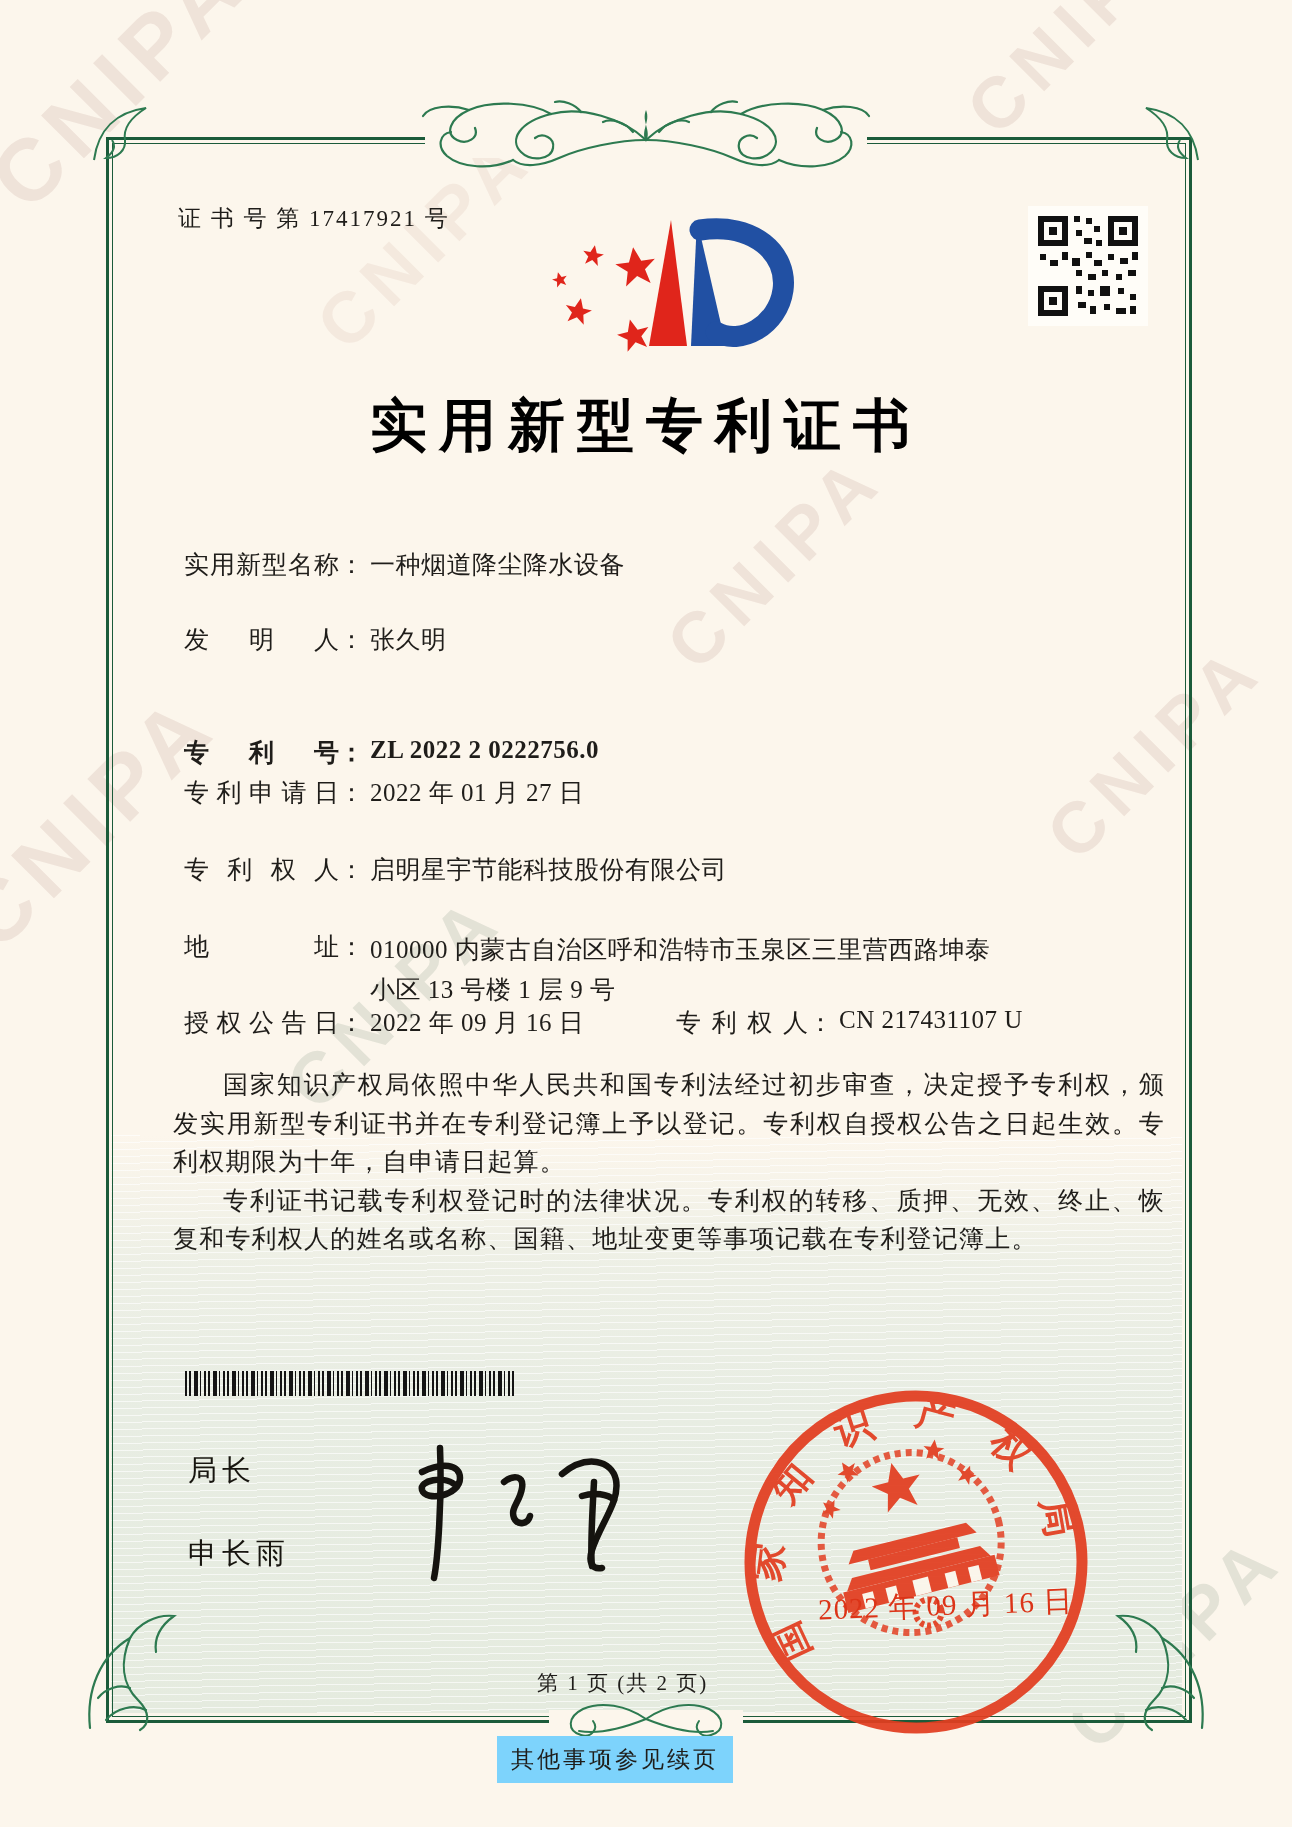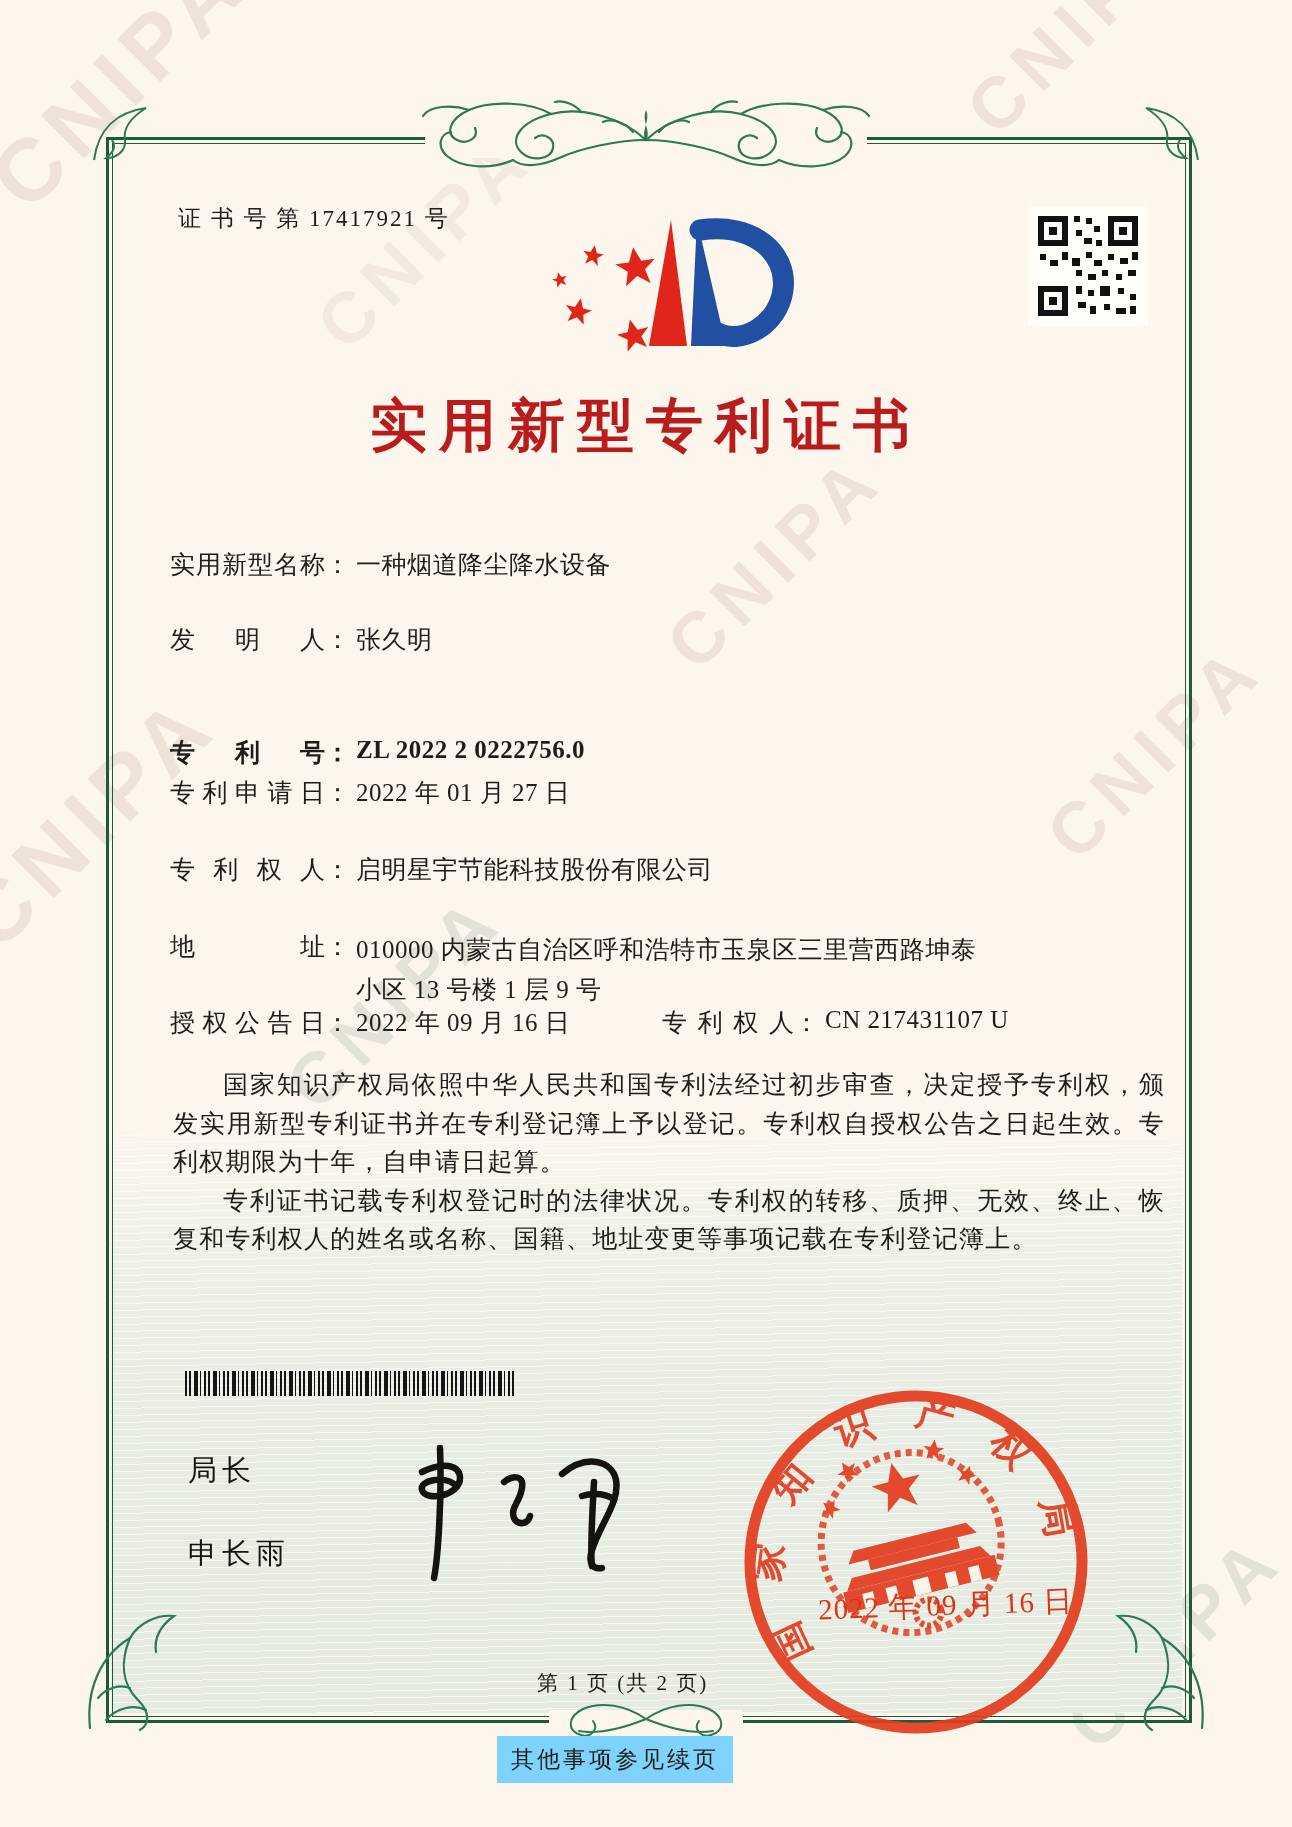--- a/index.html
+++ b/index.html
@@ -41,25 +41,25 @@
     background:
       repeating-linear-gradient(179deg, rgba(255,255,255,.65) 0 1px, rgba(255,255,255,0) 1px 7px),
       linear-gradient(180deg, rgba(232,237,227,0) 0px, rgba(232,237,227,.75) 130px, #e8ede3 280px, #e5ebdf 100%);
   }
   
   .cert-no{position:absolute;left:178px;top:203px;font-size:23px;letter-spacing:2px;z-index:3;}
   .qr-box{position:absolute;left:1028px;top:206px;width:120px;height:120px;background:#fffdf8;z-index:3;}
   .logo{position:absolute;left:538px;top:216px;z-index:3;}
   .title{
     position:absolute;left:0;top:388px;width:100%;text-align:center;
-    font-size:57px;font-weight:bold;letter-spacing:12px;color:#b91c1c;z-index:3;
+    font-size:57px;font-weight:bold;letter-spacing:12px;color:#000000;z-index:3;
   }
   
   .field-row{position:absolute;left:170px;font-size:25px;white-space:nowrap;z-index:3;}
-  .f-label{display:inline-block;width:155px;text-align:justify;text-align-last:justify;vertical-align:top;}
+  .f-label{display:inline-block;width:155px;text-align:justify;text-align-last:justify;vertical-align:top;margin-left:14px;}
   .f-colon{display:inline-block;vertical-align:top;margin-right:6px;}
   .f-value{display:inline-block;vertical-align:top;letter-spacing:.5px;}
   .row-addr .f-value{width:628px;white-space:normal;line-height:40px;}
   .grant2{position:absolute;left:492px;top:0;}
   .grant2 .f-label{width:132px;}
   
   .body-text{position:absolute;left:165px;top:1066px;width:992px;z-index:3;margin-left:8px;}
   .body-text p{
     margin:0;text-indent:2em;font-size:25px;line-height:38.5px;
     letter-spacing:1.2px;text-align:justify;

